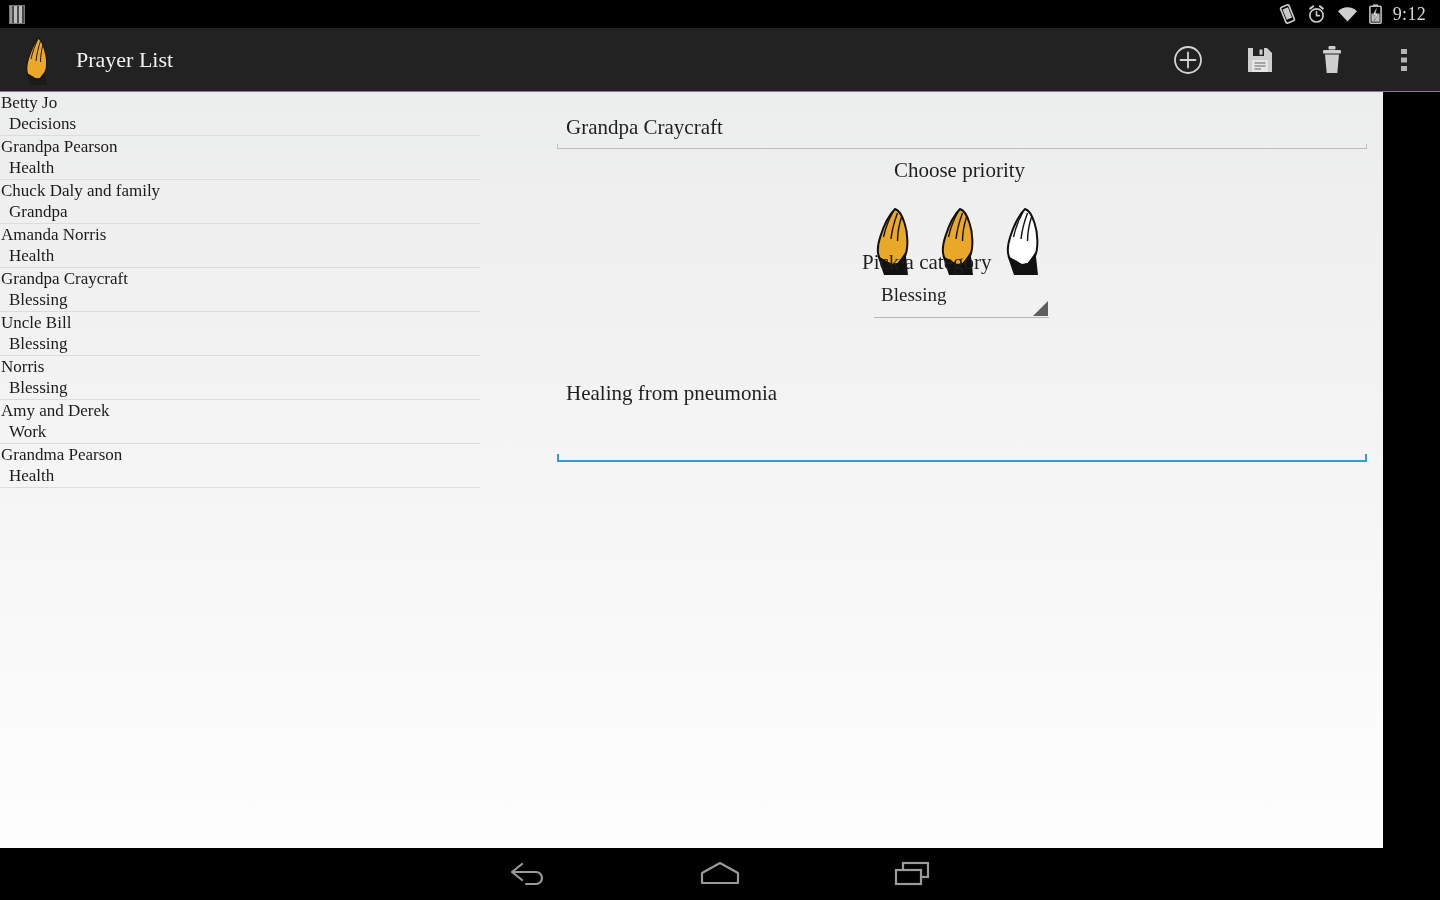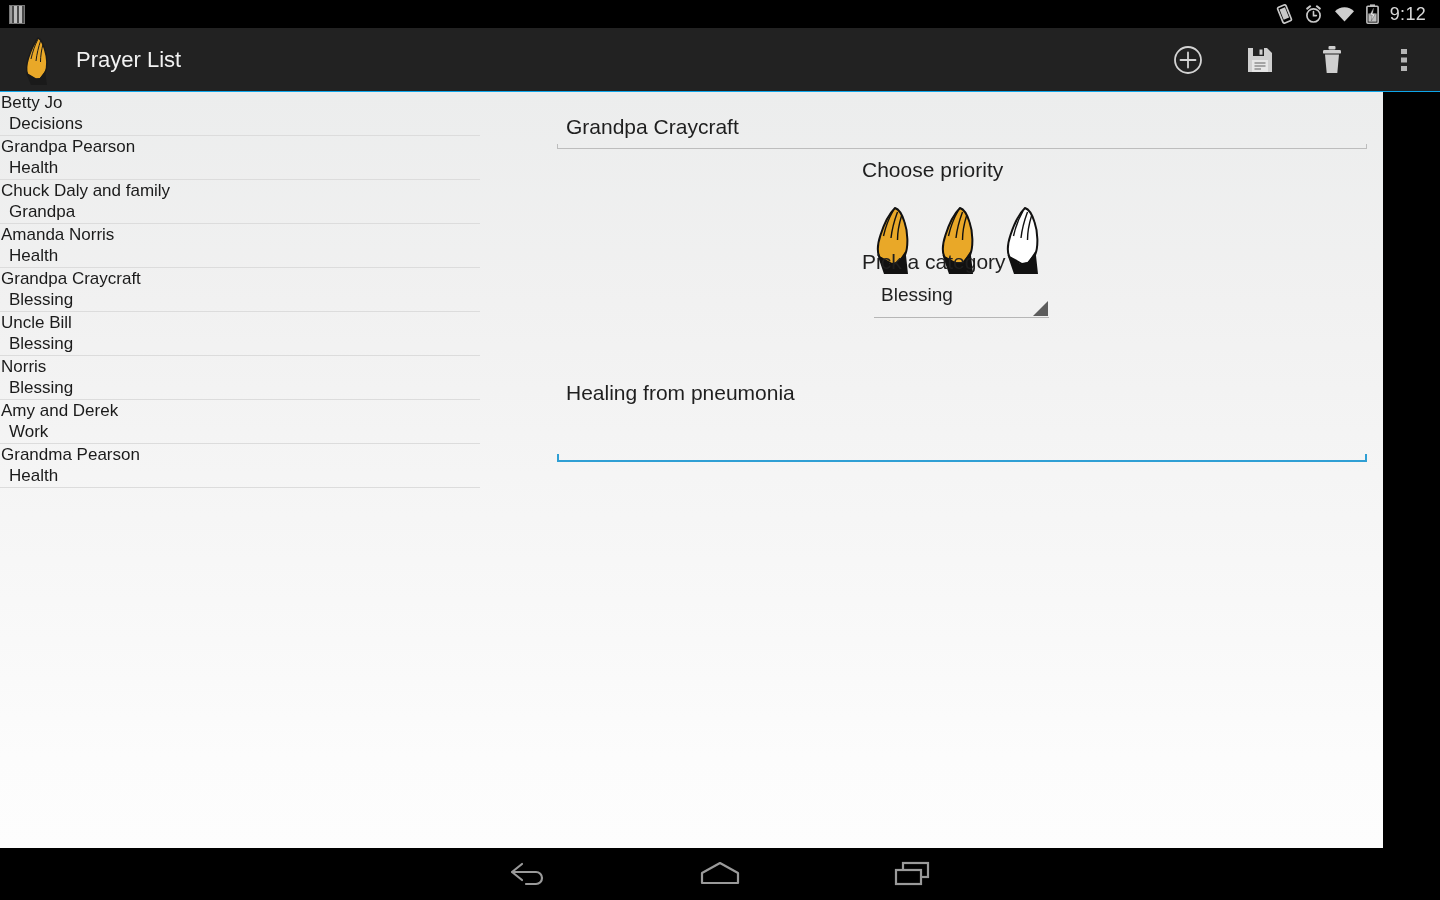--- a/index.html
+++ b/index.html
@@ -2,21 +2,21 @@
 <html><head>
 <meta charset="utf-8">
 <style>
   * { margin:0; padding:0; box-sizing:border-box; }
   html, body {
     width:1440px; height:900px;
     font-family:"Liberation Sans", sans-serif;
     background:#000;
     overflow:hidden;
   }
-  #screen { position:relative; width:1440px; height:900px; }
+  #screen { position:relative; width:1440px; height:900px;font-family:Liberation Serif, serif; }
 
   
   .status-bar {
     position:absolute; top:0; left:0; width:1440px; height:28px;
     background:#000; display:flex; align-items:center;
   }
   .status-left { display:flex; align-items:center; padding-left:9px; }
   .status-right {
     margin-left:auto; display:flex; align-items:center; gap:11px;
     padding-right:14px; height:28px;
@@ -255,21 +255,21 @@
     </div>
 
     <div class="detail">
 
       <div class="name-field">
         <div class="name-value" placeholder="Name">Grandpa Craycraft</div>
         <div class="underline-gray"></div>
       </div>
 
       <div class="priority-block">
-        <div style="text-align:left;font-size:21px;color:#1f1f1f;">Choose priority</div>
+        <div style="text-align:center;font-size:21px;color:#1f1f1f;">Choose priority</div>
 
         <div class="hands-row">
           <div class="hand">
             <svg width="65" height="72" viewBox="0 0 65 72">
               <path d="M33 4 C28 9 22 20 18.5 31 C15.5 40 15 48 17.5 53 L30 60 L36 59 L43 51 C46.5 43 46 28 42.5 18 C40 10 36.5 5 33 4 Z" fill="#e9a828" stroke="#111" stroke-width="2"></path>
               <path d="M31 7 C27 14 23.5 23 21.5 32" fill="none" stroke="#111" stroke-width="1.4"></path>
               <path d="M35.5 8 C32.5 16 30 25 29 34" fill="none" stroke="#111" stroke-width="1.4"></path>
               <path d="M39.5 12 C37 20 35.5 28 35.5 36" fill="none" stroke="#111" stroke-width="1.4"></path>
               <path d="M15.5 51 L22 70 L46 70 L43.5 47 L36 58 L28.5 60 Z" fill="#111"></path>
             </svg>

